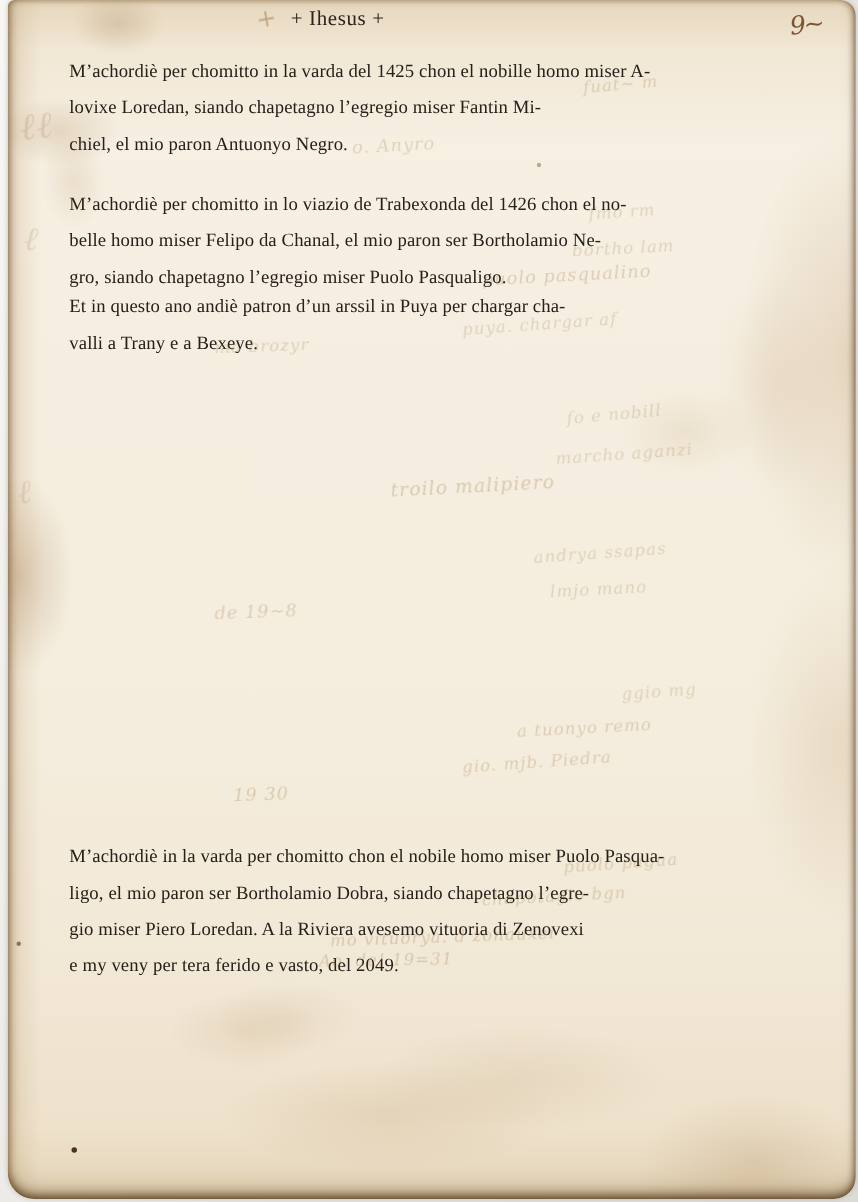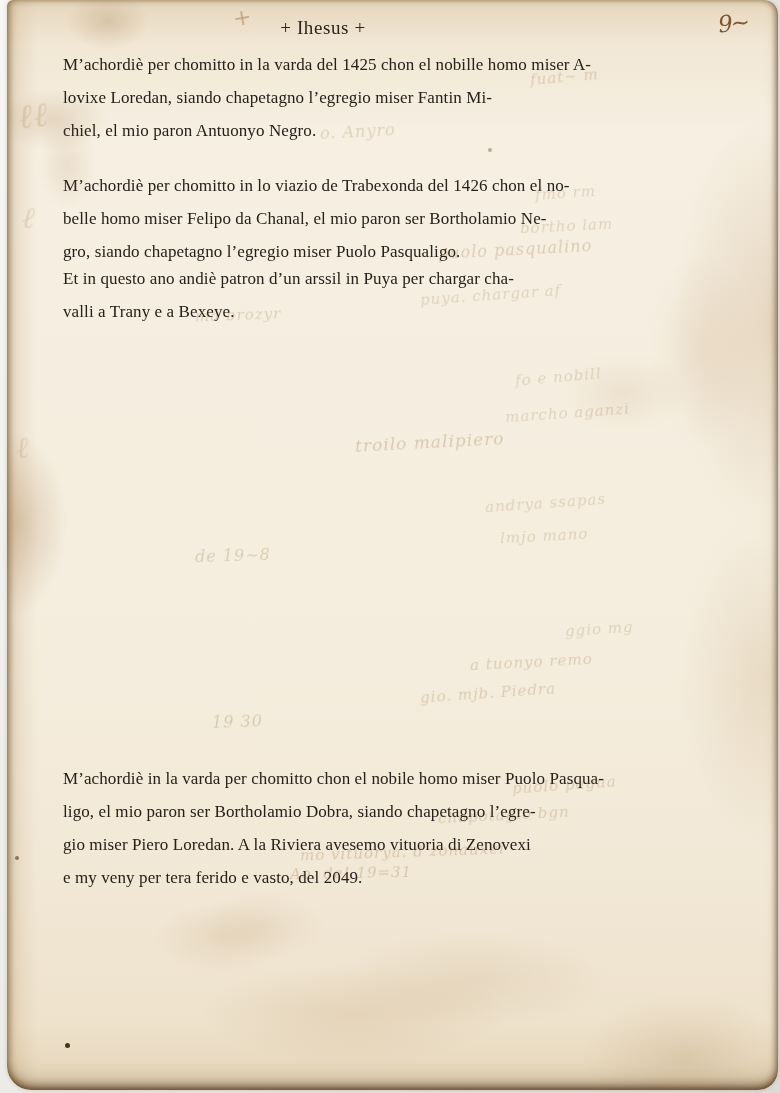--- a/index.html
+++ b/index.html
@@ -26,24 +26,23 @@
       linear-gradient(180deg, #e6d6bd 0%, #f1e7d4 4%, #f6efe2 12%, #f5eedf 55%, #f2e8d6 80%, #eee2cc 94%, #e3d3b6 100%);
     box-shadow:
       inset 0 -5px 10px -3px rgba(60,38,14,0.78),
       inset 0 -15px 20px -10px rgba(120,85,45,0.5),
       inset 5px 0 9px -4px rgba(130,95,50,0.55),
       inset -4px 0 7px -3px rgba(95,60,25,0.6),
       inset 0 3px 7px -3px rgba(150,120,80,0.5),
       0 0 5px rgba(0,0,0,0.14);
   }
   .page-heading {
-    position:absolute; top:7px; left:16px; width:600px;
+    position:absolute; top:7px; left:0; width:600px;
     text-align:center; font-size:19px; letter-spacing:0.6px;
     color:#2b241d;
-    margin-top:10px;
   }
   .folio {
     position:absolute; top:10px; left:711px;
     font-family:"DejaVu Serif", serif; font-style:italic;
     font-size:23px; color:#6b3c17; opacity:0.85;
     transform:rotate(-6deg); letter-spacing:-2px;
   }
   .para {
     position:absolute; left:56px; margin:0;
     font-size:17px; line-height:33px; letter-spacing:0.1px;

